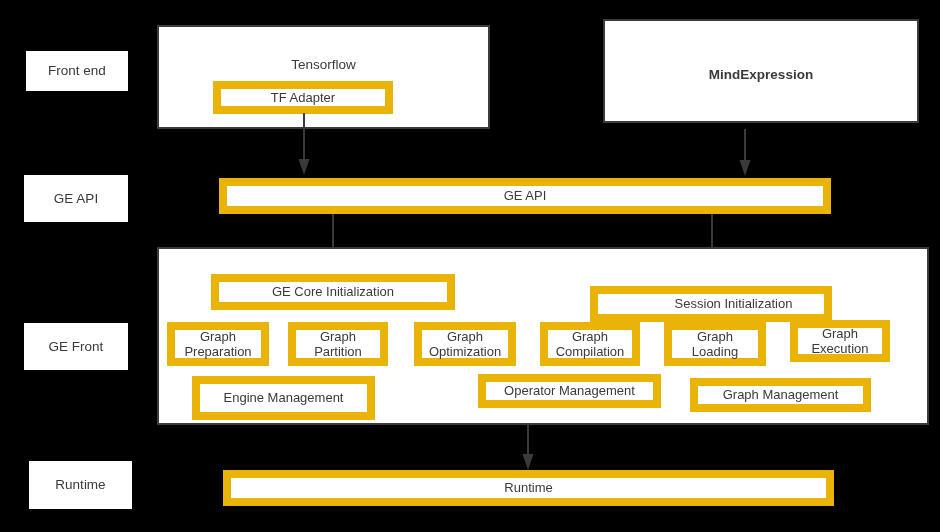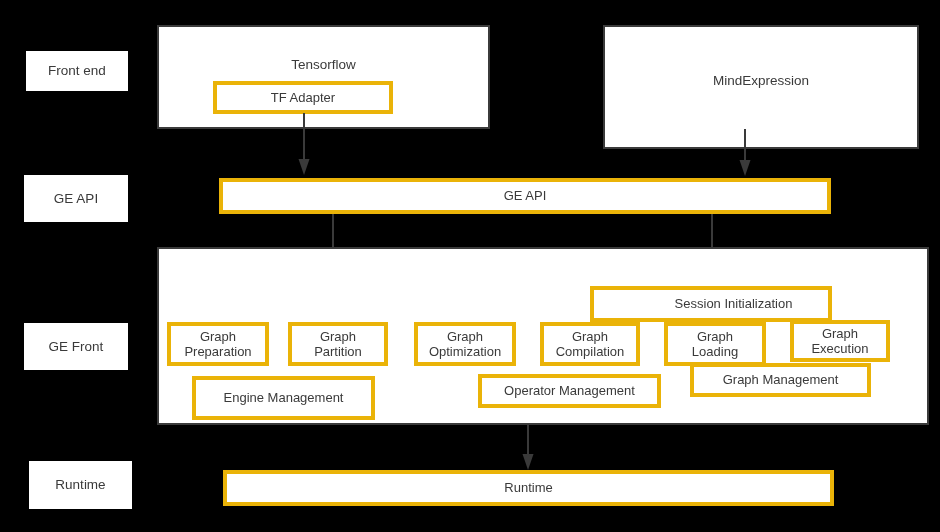--- a/index.html
+++ b/index.html
@@ -14,21 +14,21 @@
     position: relative;
     width: 940px;
     height: 532px;
     background: #000000;
     overflow: hidden;
   }
   .box {
     position: absolute;
     box-sizing: border-box;
     background: #ffffff;
-    border: 4px solid #eab308;
+    border: 8px solid #eab308;
     color: #3a3a3a;
     display: flex;
     align-items: center;
     justify-content: center;
     text-align: center;
     line-height: 1.18;
     white-space: pre-line;
   }
   .plain {
     border: none;
@@ -83,21 +83,21 @@
   </div>
 
   <div class="box big-container" style="left:141px; top:25px; width:333px; height:104px;">
     <div class="container-title" style="top:30px;">Tensorflow</div>
   </div>
 
   <div class="box sm" style="left:213px; top:81px; width:180px; height:33px;">
     <span>TF Adapter</span>
   </div>
 
-  <div class="box big-container" style="left:587px; top:25px; width:316px; height:124px;">
+  <div class="box big-container" style="left:587px; top:19px; width:316px; height:104px;font-weight:bold;">
     <div class="container-title" style="top:46px;">MindExpression</div>
   </div>
 
   <div class="arrow" style="left:297px; top:113px; width:14px; height:64px;">
     <svg width="14" height="64" viewBox="0 0 14 64">
       <line x1="7" y1="0" x2="7" y2="50" stroke="#3a3a3a" stroke-width="2"></line>
       <polygon points="7,62 1.5,46 12.5,46" fill="#3a3a3a"></polygon>
     </svg>
   </div>
 
@@ -121,20 +121,23 @@
 
   <div class="arrow" style="left:705px; top:214px; width:14px; height:62px;">
     <svg width="14" height="62" viewBox="0 0 14 62">
       <line x1="7" y1="0" x2="7" y2="48" stroke="#3a3a3a" stroke-width="2"></line>
       <polygon points="7,60 1.5,44 12.5,44" fill="#3a3a3a"></polygon>
     </svg>
   </div>
 
   <div class="box big-container" style="left:141px; top:247px; width:772px; height:178px;"></div>
 
+  <div class="box sm" style="left:211px; top:274px; width:244px; height:36px;">
+    <span>GE Core Initialization</span>
+  </div>
 
   <div class="box sm" style="left:590px; top:286px; width:242px; height:36px;padding-left:45px;">
     <span>Session Initialization</span>
   </div>
 
   <div class="box sm" style="left:167px; top:322px; width:102px; height:44px;">
     <span>Graph
 Preparation</span>
   </div>
 
@@ -164,21 +167,21 @@
   </div>
 
   <div class="box sm" style="left:192px; top:376px; width:183px; height:44px;">
     <span>Engine Management</span>
   </div>
 
   <div class="box sm" style="left:438px; top:374px; width:183px; height:34px;margin-left:40px;">
     <span>Operator Management</span>
   </div>
 
-  <div class="box sm" style="left:690px; top:363px; width:181px; height:34px;">
+  <div class="box sm" style="left:690px; top:378px; width:181px; height:34px;">
     <span>Graph Management</span>
   </div>
 
   <div class="arrow" style="left:521px; top:425px; width:14px; height:46px;">
     <svg width="14" height="46" viewBox="0 0 14 46">
       <line x1="7" y1="0" x2="7" y2="33" stroke="#3a3a3a" stroke-width="2"></line>
       <polygon points="7,45 1.5,29 12.5,29" fill="#3a3a3a"></polygon>
     </svg>
   </div>
 

